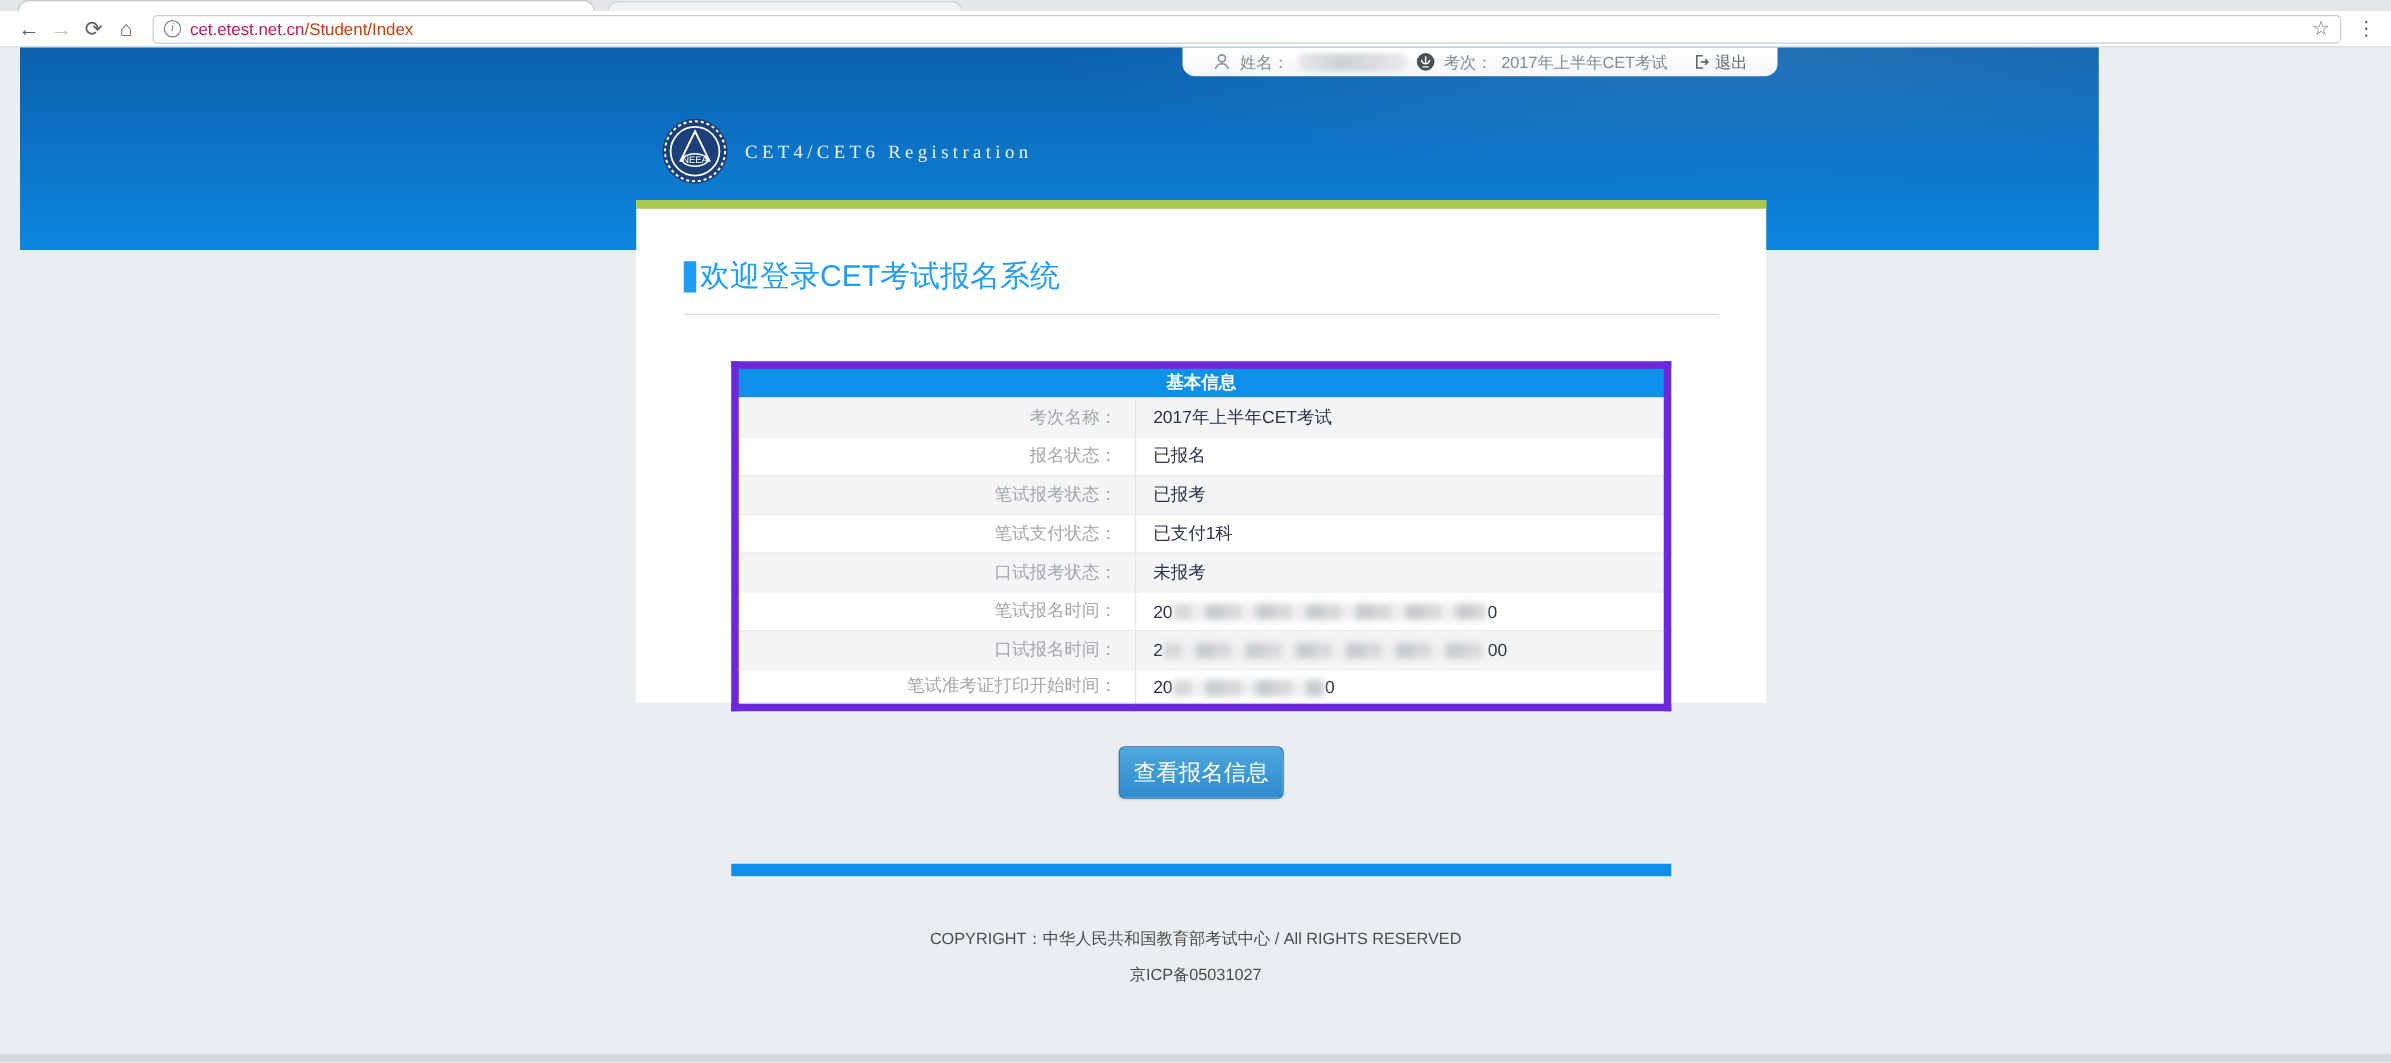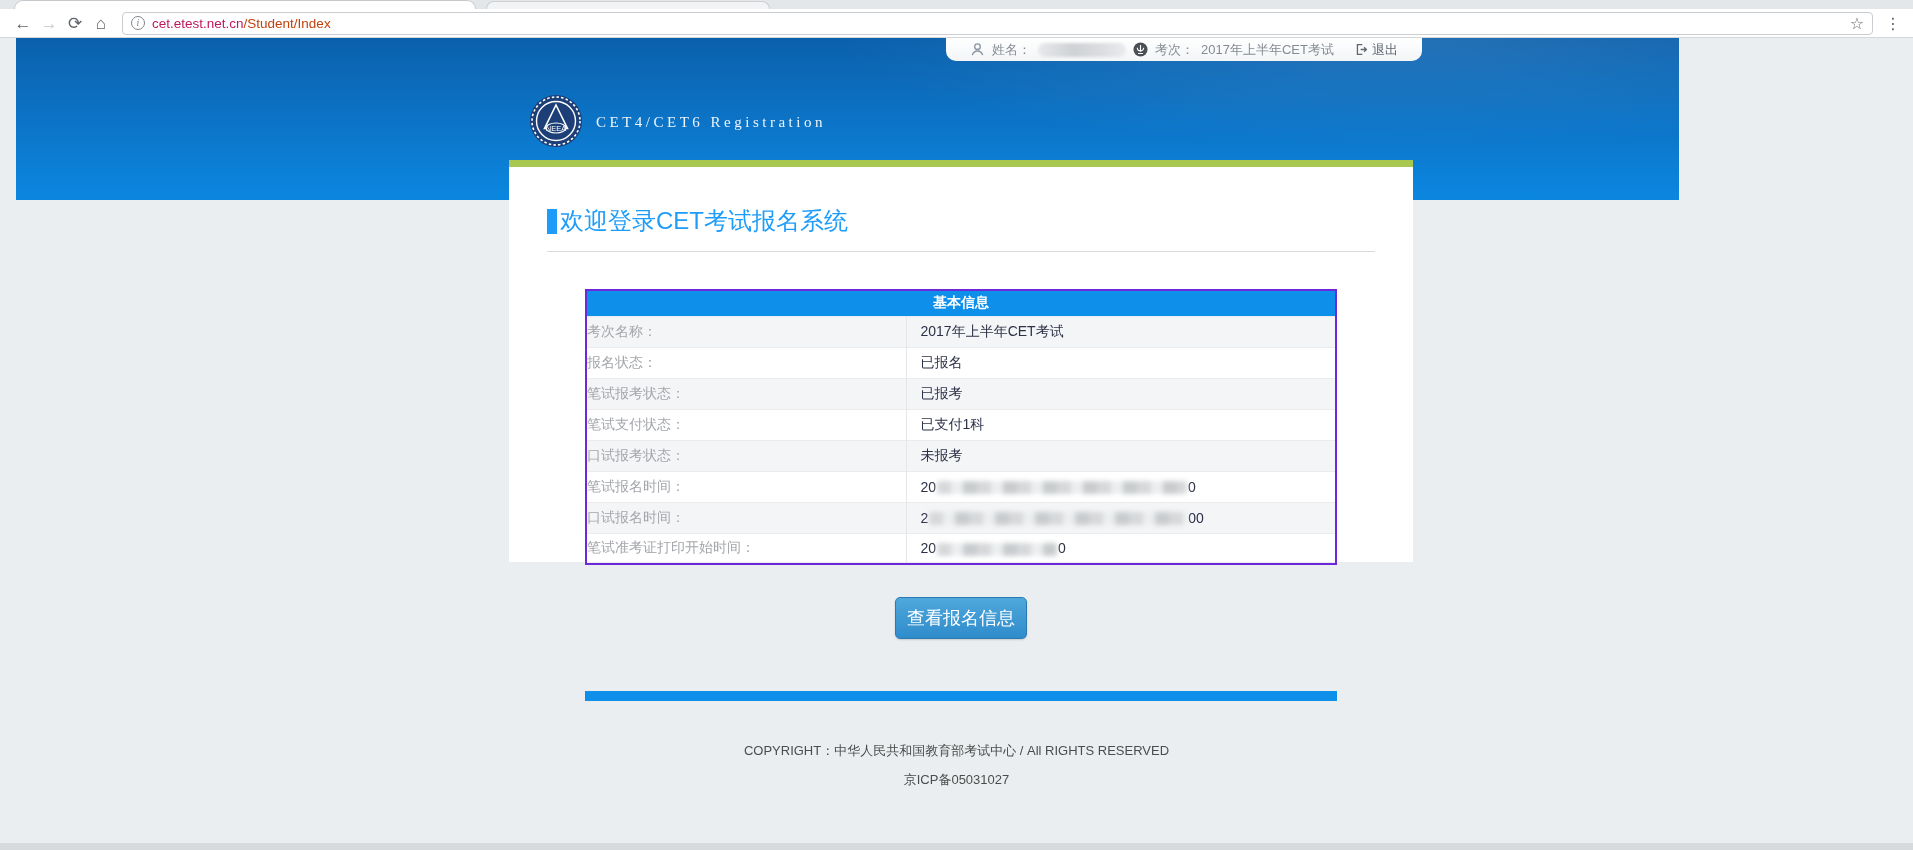--- a/index.html
+++ b/index.html
@@ -52,25 +52,25 @@
                    letter-spacing:3.5px; margin-top:2px; color:#eef5fc; }
 
   
   .panel { position:absolute; left:509px; top:160px; width:904px; height:402px; background:#ffffff; }
   .green-bar { width:904px; height:7px; background:#a9c84f; }
   .welcome { position:absolute; left:38px; top:45px; width:828px; border-bottom:1px solid #d9dbdd;
              padding-bottom:14px; font-size:24px; color:#1e9cfa; display:flex; align-items:center; }
   .welcome-bar { display:inline-block; width:10px; height:25px; background:#1e9cfa; margin-right:3px; }
 
   .info-table { position:absolute; left:76px; top:129px; width:752px; border-collapse:collapse;
-                border:2px solid #6d28d9; font-size:14px; }
+                border:6px solid #6d28d9; font-size:14px; }
   .info-table .hdr td { background:#0e8fe9; color:#ffffff; text-align:center; font-weight:bold;
                         height:26px; border:none; }
   .info-table td { border-top:1px solid #e9ebed; height:31px; }
-  .info-table td.lbl { width:320px; padding-right:14px; color:#a3a6ab;
+  .info-table td.lbl { width:320px; text-align:right; padding-right:14px; color:#a3a6ab;
                        border-right:1px solid #e4e6e8; }
   .info-table td.val { padding-left:14px; color:#2d3147; }
   .info-table tbody tr:nth-child(odd) td { background:#f4f5f7; }
   .blur-block { display:inline-block; height:13px; vertical-align:middle; margin:0 1px; border-radius:2px;
                 background:repeating-linear-gradient(90deg,#d6d8da 0 14px,#eceeef 14px 26px,#c9ccce 26px 40px);
                 filter:blur(2.5px); }
   .table-footbar { position:absolute; left:76px; top:531px; width:752px; height:10px; background:#0e8fe9; }
 
   .action-btn { position:absolute; left:50%; transform:translateX(-50%); top:437px;
                 width:132px; height:42px; border:1px solid #2b7ab3; border-radius:5px;

